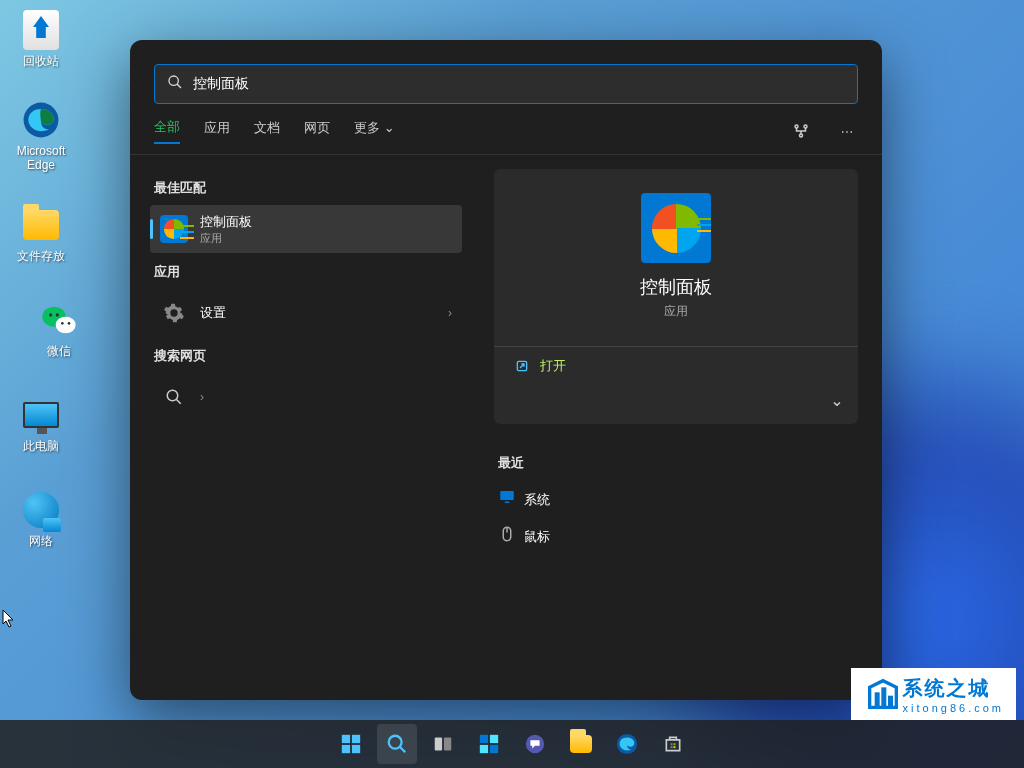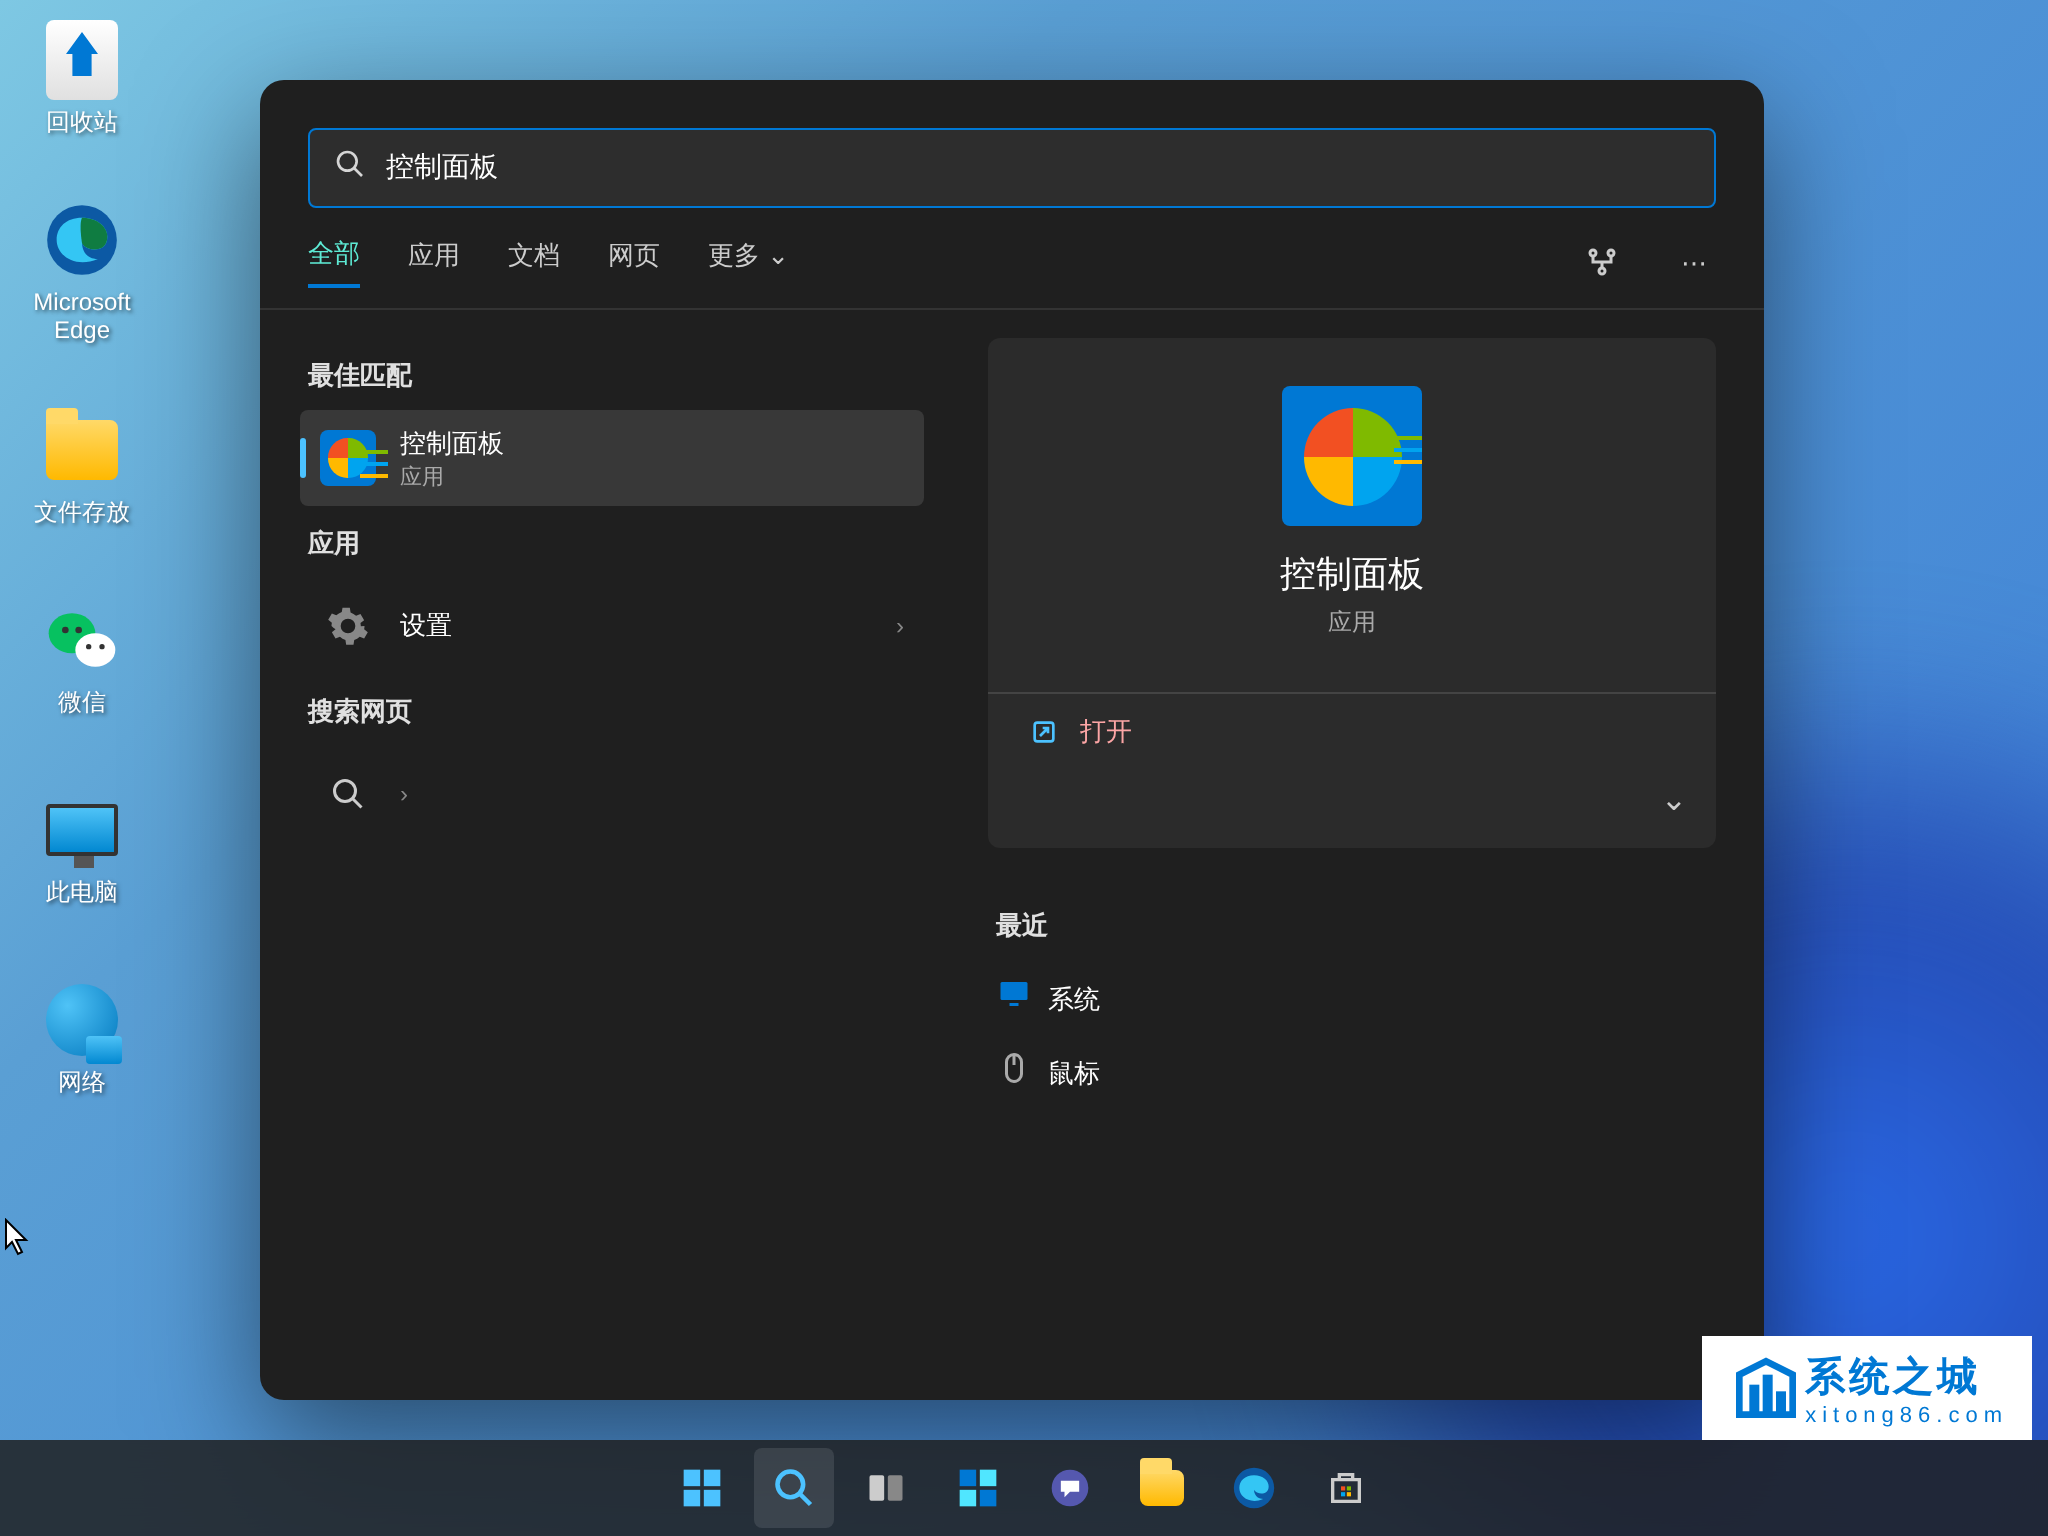--- a/index.html
+++ b/index.html
@@ -15,21 +15,21 @@
 .desktop-icon .label { text-shadow: 1px 1px 2px rgba(0,0,0,0.6); line-height: 1.2; }
 
 
 .search-panel { position: absolute; left: 130px; top: 40px; width: 752px; height: 660px; background: #1f1f1f; border-radius: 12px; box-shadow: 0 20px 60px rgba(0,0,0,0.5); color: #fff; display: flex; flex-direction: column; }
 .search-input-row { margin: 24px 24px 0; background: #2d2d2d; border: 1px solid #0078d4; border-radius: 4px; height: 40px; display: flex; align-items: center; padding: 0 12px; }
 .search-input-row .search-ico { margin-right: 10px; opacity: 0.8; }
 .search-input { background: transparent; border: none; outline: none; color: #fff; font-size: 14px; flex: 1; }
 
 .tabs-row { display: flex; align-items: center; padding: 14px 24px 10px; gap: 24px; font-size: 13px; border-bottom: 1px solid #333; }
 .tab { color: #ccc; cursor: pointer; padding-bottom: 6px; }
-.tab.active { color: #5eead4; border-bottom: 2px solid #0078d4; }
+.tab.active { color: #22c55e; border-bottom: 2px solid #0078d4; }
 .tabs-spacer { flex: 1; }
 .hdr-ico { width: 22px; height: 22px; display: flex; align-items: center; justify-content: center; color: #ccc; cursor: pointer; }
 
 .panel-body { display: flex; flex: 1; overflow: hidden; }
 .left-col { width: 340px; padding: 14px 8px 14px 20px; }
 .right-col { flex: 1; padding: 14px 24px; }
 
 .group-title { font-size: 13px; font-weight: 600; margin: 10px 4px 8px; color: #e0e0e0; }
 .result-item { display: flex; align-items: center; height: 48px; padding: 0 10px; border-radius: 4px; cursor: pointer; gap: 12px; position: relative; }
 .result-item.selected { background: #383838; }
@@ -40,21 +40,21 @@
 .result-text .rsub { font-size: 11px; color: #aaa; }
 .chevron { color: #888; font-size: 12px; }
 
 .preview-card { background: #2b2b2b; border-radius: 6px; padding: 24px 0 0; height: 255px; }
 .preview-hero { text-align: center; }
 .preview-hero .hero-icon { width: 70px; height: 70px; margin: 0 auto 12px; }
 .preview-title { font-size: 18px; font-weight: 400; }
 .preview-sub { font-size: 12px; color: #aaa; margin-top: 4px; }
 .preview-actions { border-top: 1px solid #444; margin-top: 26px; padding: 10px 20px; display: flex; align-items: center; gap: 10px; }
 .open-action { display: flex; align-items: center; gap: 10px; color: #4cc2ff; font-size: 13px; cursor: pointer; }
-.open-action .label { color: #fca5a5; }
+.open-action .label { color: #bef264; }
 .expand-row { display: flex; justify-content: flex-end; padding: 4px 10px 10px; }
 .recent-section { margin-top: 30px; }
 .recent-item { display: flex; align-items: flex-end; gap: 8px; padding: 8px 4px; cursor: pointer; font-size: 13px; }
 
 
 .taskbar { position: absolute; bottom: 0; left: 0; right: 0; height: 48px; background: rgba(32,32,32,0.85); backdrop-filter: blur(20px); display: flex; align-items: center; justify-content: center; gap: 6px; }
 .task-item { width: 40px; height: 40px; display: flex; align-items: center; justify-content: center; border-radius: 4px; cursor: pointer; }
 .task-item.active { background: rgba(255,255,255,0.1); }
 
 
@@ -97,21 +97,21 @@
         </svg>
     </div>
     <div class="label">Microsoft Edge</div>
   </div>
   <div class="desktop-icon" style="top:205px;left:6px">
     <div class="icon">
         <div class="folder-icon"></div>
       </div>
     <div class="label">文件存放</div>
   </div>
-  <div class="desktop-icon" style="top:300px;left:6px">
+  <div class="desktop-icon" style="top:300px;left:24px">
     <div class="icon">
       <svg width="40" height="40" viewBox="0 0 24 24">
           <ellipse cx="9" cy="10" rx="7" ry="6" fill="#07c160"></ellipse>
           <ellipse cx="16" cy="15" rx="6" ry="5" fill="#fff"></ellipse>
           <circle cx="7" cy="9" r="1" fill="#333"></circle>
           <circle cx="11" cy="9" r="1" fill="#333"></circle>
           <circle cx="14" cy="14" r="0.8" fill="#333"></circle>
           <circle cx="18" cy="14" r="0.8" fill="#333"></circle>
         </svg>
     </div>

